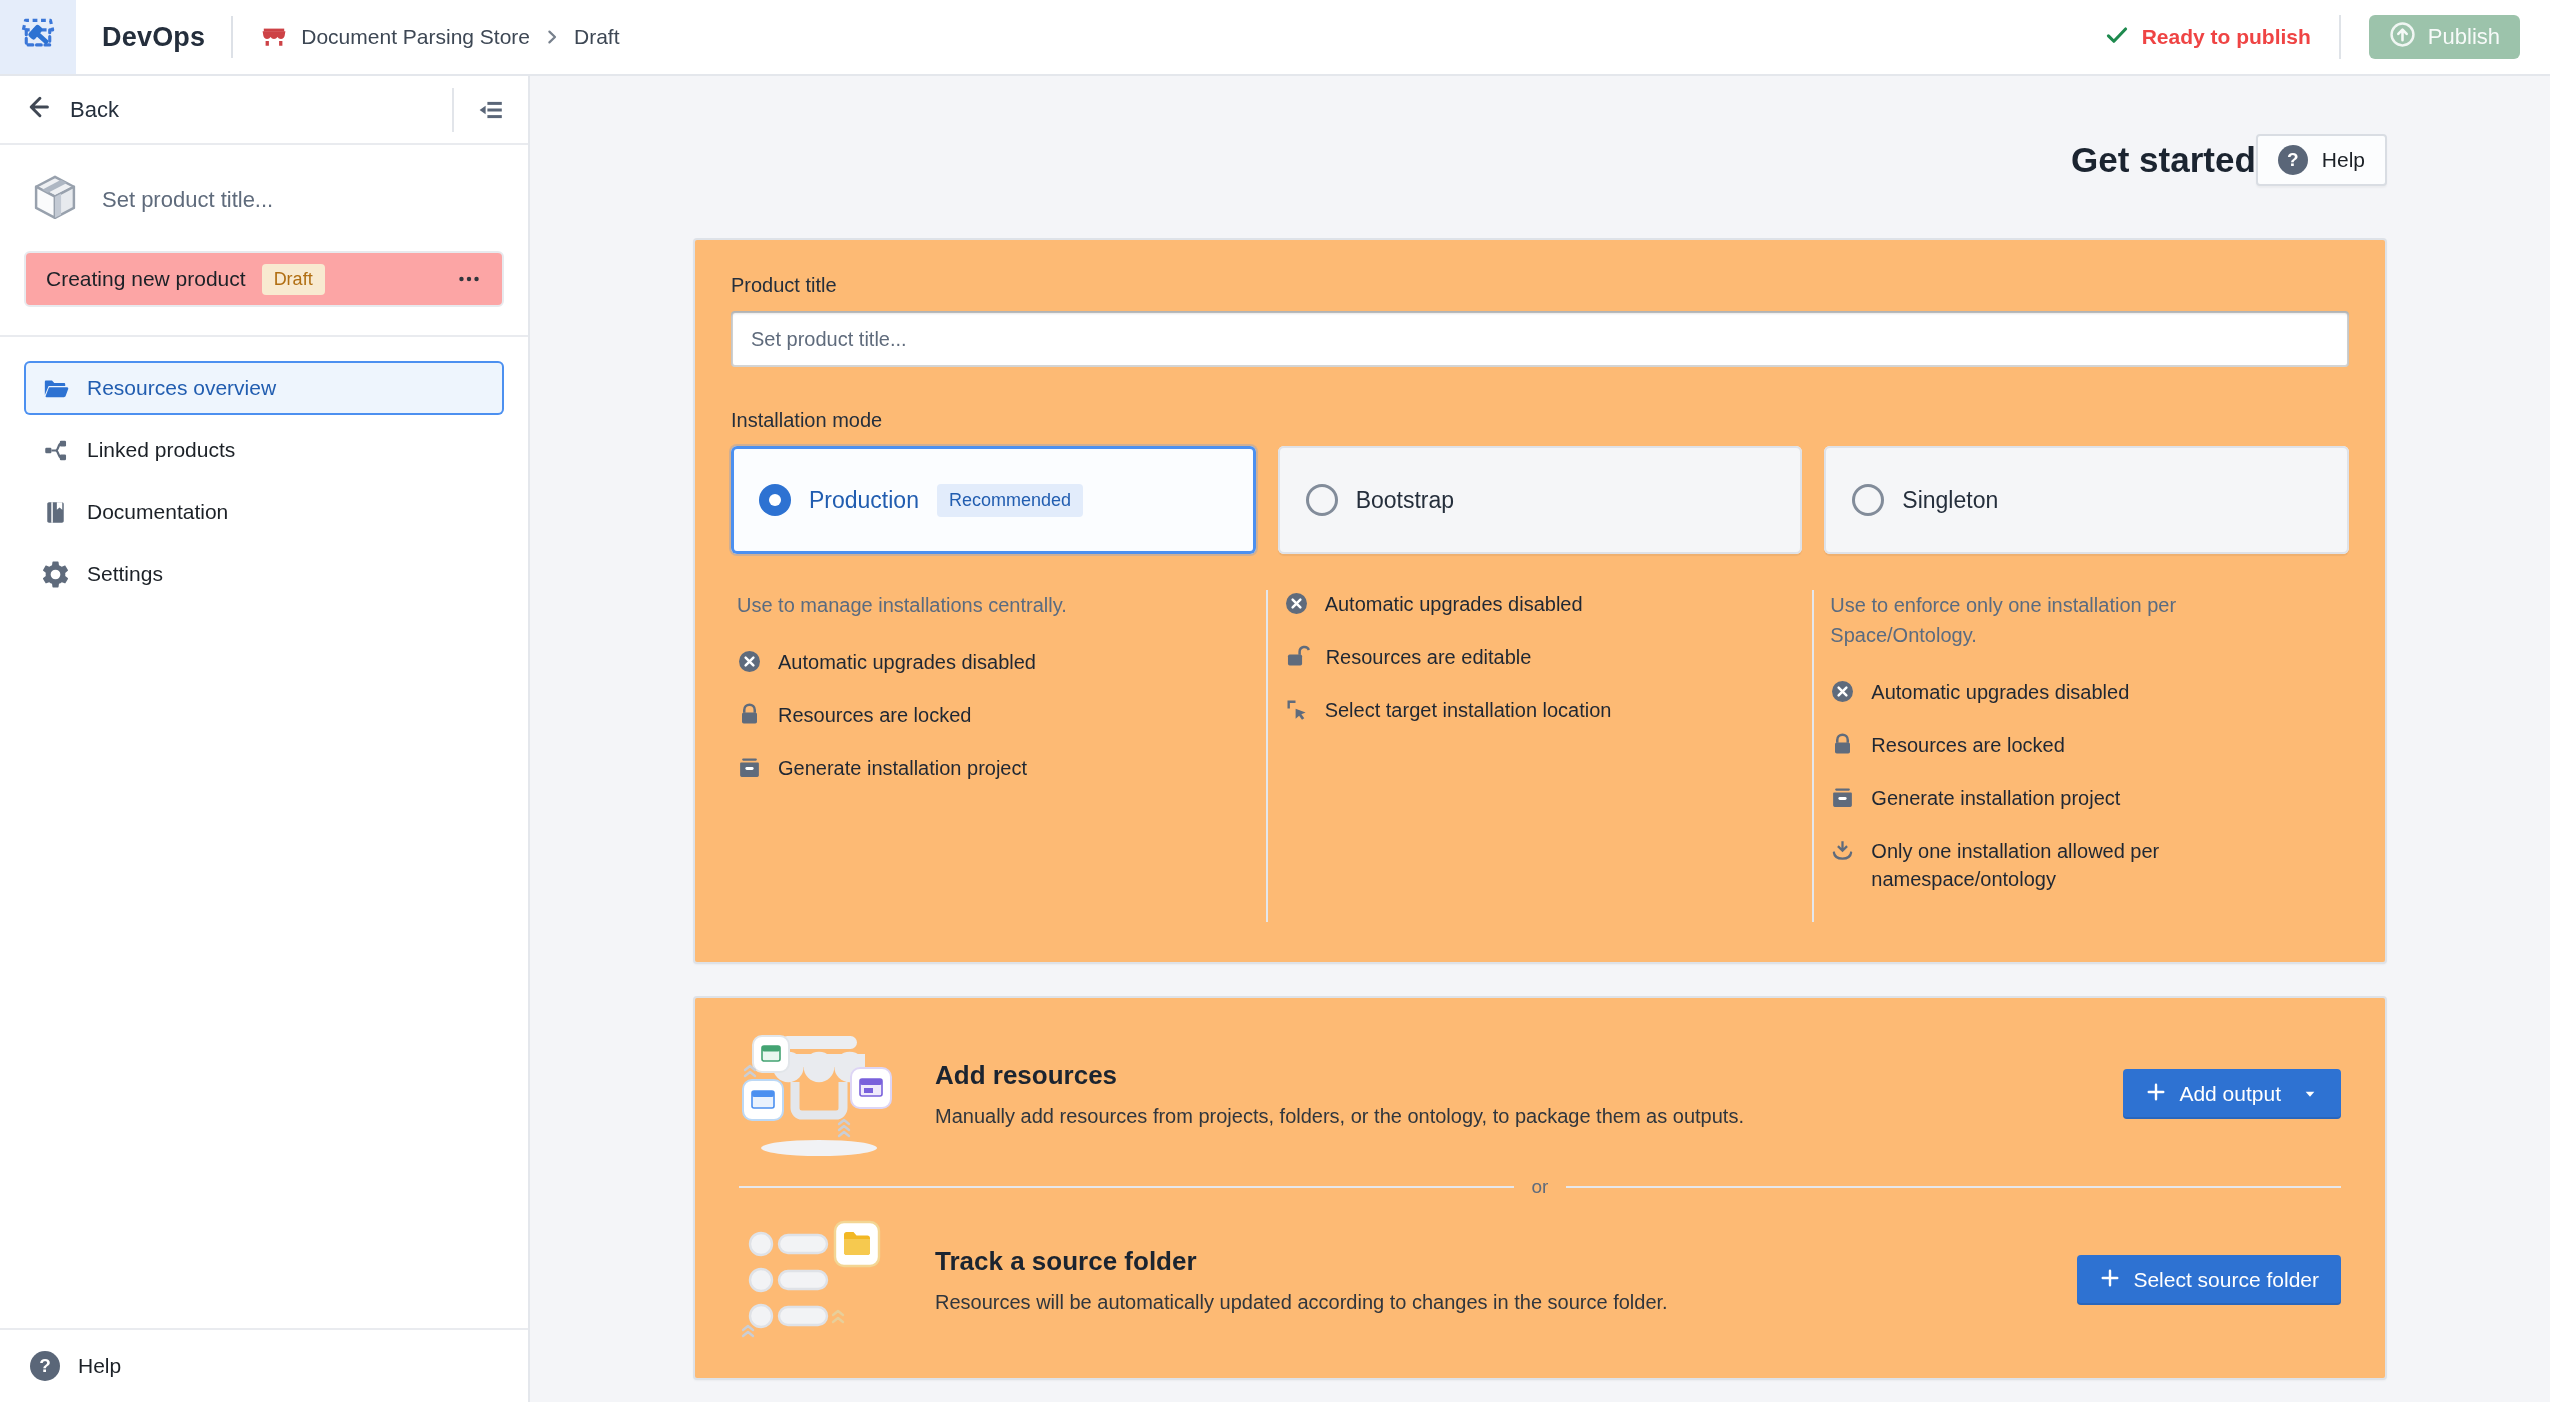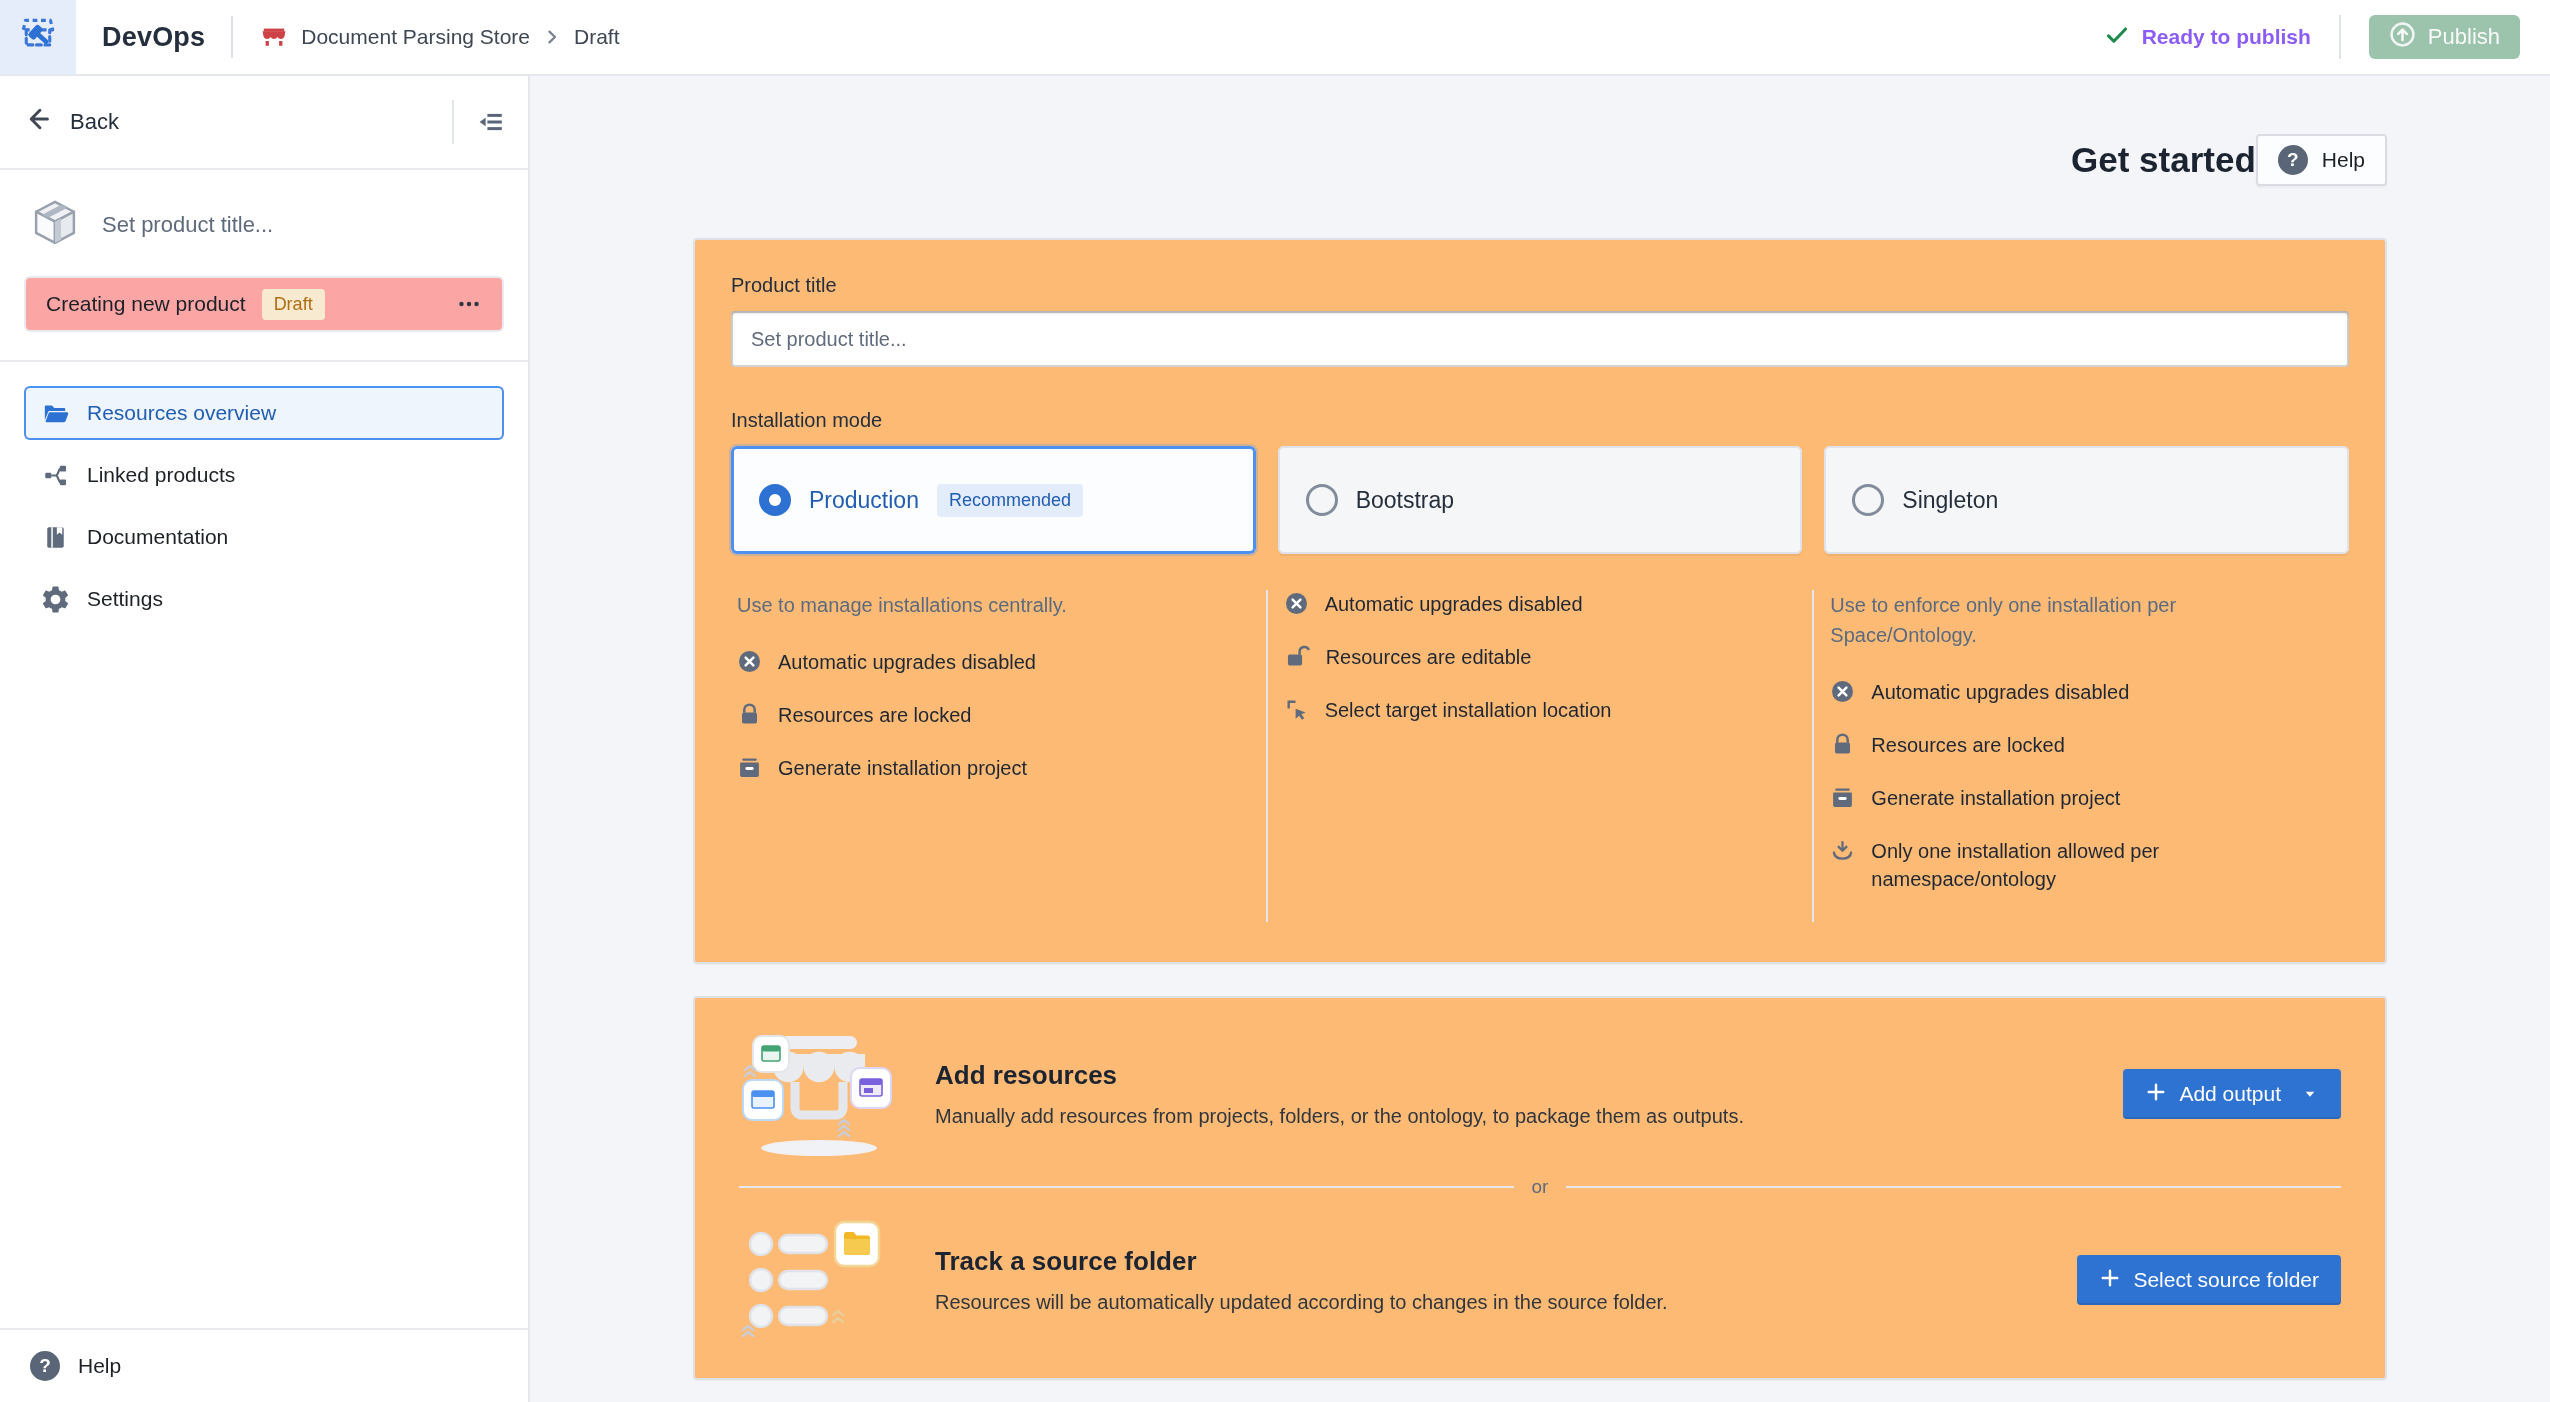--- a/index.html
+++ b/index.html
@@ -8,32 +8,32 @@
 
   
   .header { height:76px; background:#ffffff; border-bottom:2px solid #e4e7ec; display:flex; align-items:center; position:relative; z-index:5; }
   .logo-tile { width:76px; height:100%; background:#e5edfa; display:flex; align-items:center; justify-content:center; flex-shrink:0; cursor:pointer; }
   .app-name { font-size:27px; font-weight:700; color:#242e3c; margin-left:26px; letter-spacing:.2px; }
   .hdiv { width:2px; height:42px; background:#dde1e7; margin:0 26px; }
   .crumb { display:flex; align-items:center; font-size:21px; color:#3d4754; }
   .crumb .store-ic { margin-right:12px; display:flex; }
   .crumb-sep { margin:0 12px; display:flex; }
   .header-right { margin-left:auto; display:flex; align-items:center; }
-  .ready { display:flex; align-items:center; gap:12px; color:#8b5cf6; font-size:21px; font-weight:600; }
+  .ready { display:flex; align-items:center; gap:12px; color:#ef4444; font-size:21px; font-weight:600; }
   .hdiv2 { width:2px; height:44px; background:#dfe3e8; margin:0 28px; }
   .publish-btn { height:44px; margin-right:30px; padding:0 20px; border-radius:6px; background:#9cc3ab; display:flex; align-items:center; gap:12px; color:rgba(255,255,255,.92); font-size:22px; cursor:default; }
 
   
   .shell { display:flex; height:1326px; }
   .sidebar { width:530px; background:#ffffff; border-right:2px solid #e4e7ec; display:flex; flex-direction:column; flex-shrink:0; }
   .main { flex:1; overflow:hidden; }
   .content { width:1694px; margin:0 auto; }
 
   
-  .side-top { height:94px; border-bottom:2px solid #e9ebef; display:flex; align-items:center; padding:0 22px 0 24px; }
+  .side-top { height:69px; border-bottom:2px solid #e9ebef; display:flex; align-items:center; padding:0 22px 0 24px; }
   .back-btn { display:flex; align-items:center; gap:16px; font-size:22px; color:#252f3c; cursor:pointer; }
   .side-top-right { margin-left:auto; display:flex; align-items:center; }
   .vline { width:2px; height:44px; background:#e2e5ea; margin-right:22px; }
   .collapse-btn { display:flex; cursor:pointer; }
 
   .prod-block { padding:26px 24px 28px; border-bottom:2px solid #e9ebef; }
   .prod-head { display:flex; align-items:center; gap:20px; padding-left:4px; }
   .prod-title { font-size:22px; color:#5f6b7c; }
   .prod-card { margin-top:22px; height:56px; background:#fca5a5; border:2px solid #e8eaee; border-radius:6px; display:flex; align-items:center; padding:0 20px; cursor:pointer; }
   .prod-name { font-size:21px; color:#1c2127; }

